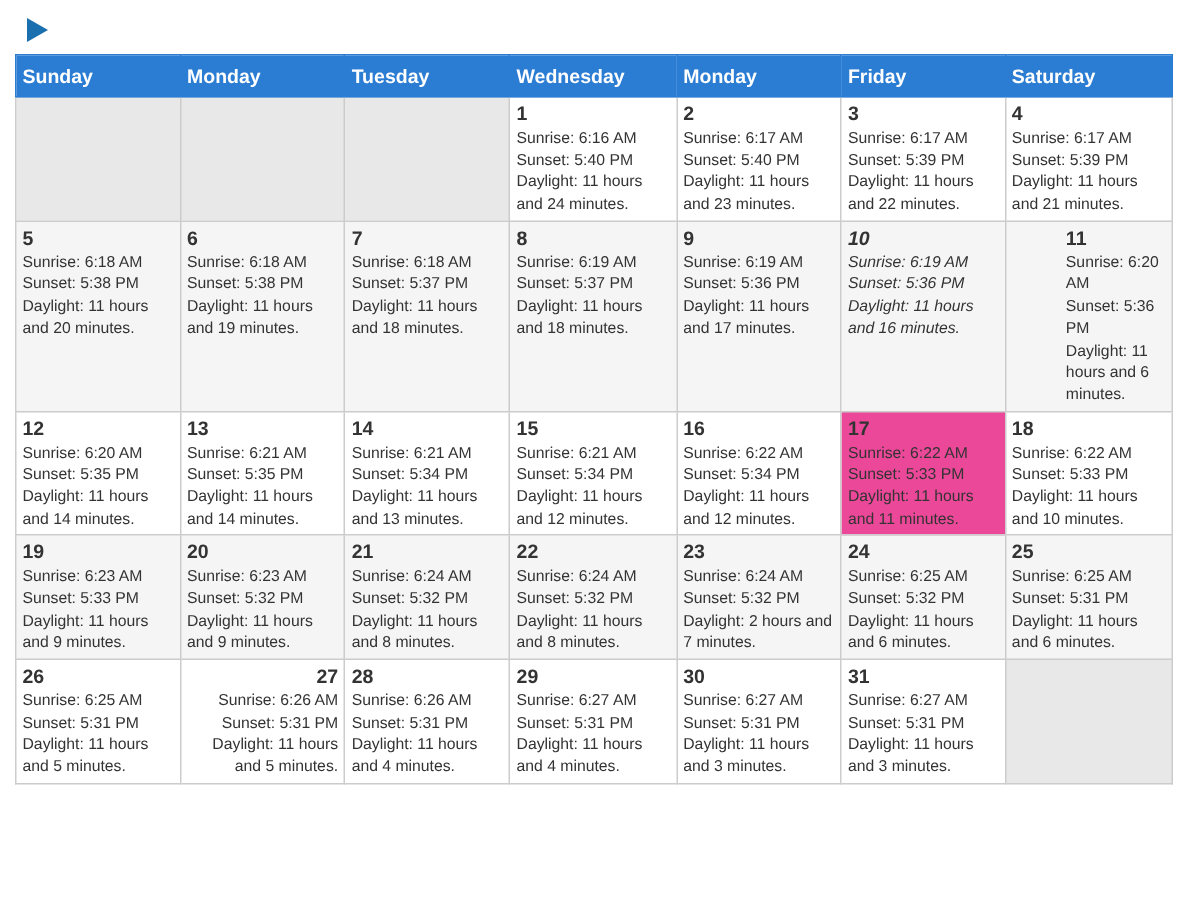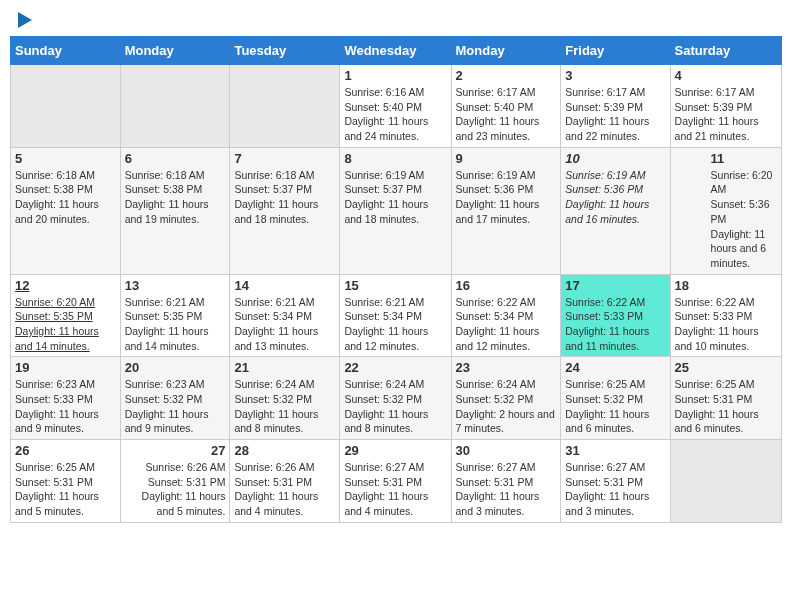--- a/index.html
+++ b/index.html
@@ -211,21 +211,21 @@
         <td style="background-color: rgb(245, 245, 245); padding-left: 40px;">
           <span class="day-number">11</span>
           <div class="cell-content">
             <div>Sunrise: 6:20 AM</div>
             <div>Sunset: 5:36 PM</div>
             <div>Daylight: 11 hours and 6 minutes.</div>
           </div>
         </td>
       </tr>
       <tr>
-        <td style="background-color: rgb(255, 255, 255); text-decoration: underline;">
+        <td style="background-color: rgb(255, 255, 255);">
           <span class="day-number">12</span>
           <div class="cell-content">
             <div>Sunrise: 6:20 AM</div>
             <div>Sunset: 5:35 PM</div>
             <div>Daylight: 11 hours and 14 minutes.</div>
           </div>
         </td>
         <td style="background-color: rgb(255, 255, 255); margin-left: 21px;">
           <span class="day-number">13</span>
           <div class="cell-content">
@@ -251,21 +251,21 @@
           </div>
         </td>
         <td style="background-color: rgb(255, 255, 255);">
           <span class="day-number">16</span>
           <div class="cell-content">
             <div>Sunrise: 6:22 AM</div>
             <div>Sunset: 5:34 PM</div>
             <div>Daylight: 11 hours and 12 minutes.</div>
           </div>
         </td>
-        <td style="background-color: #5eead4;">
+        <td style="background-color: #ec4899;">
           <span class="day-number">17</span>
           <div class="cell-content">
             <div>Sunrise: 6:22 AM</div>
             <div>Sunset: 5:33 PM</div>
             <div>Daylight: 11 hours and 11 minutes.</div>
           </div>
         </td>
         <td style="background-color: rgb(255, 255, 255);">
           <span class="day-number">18</span>
           <div class="cell-content">

